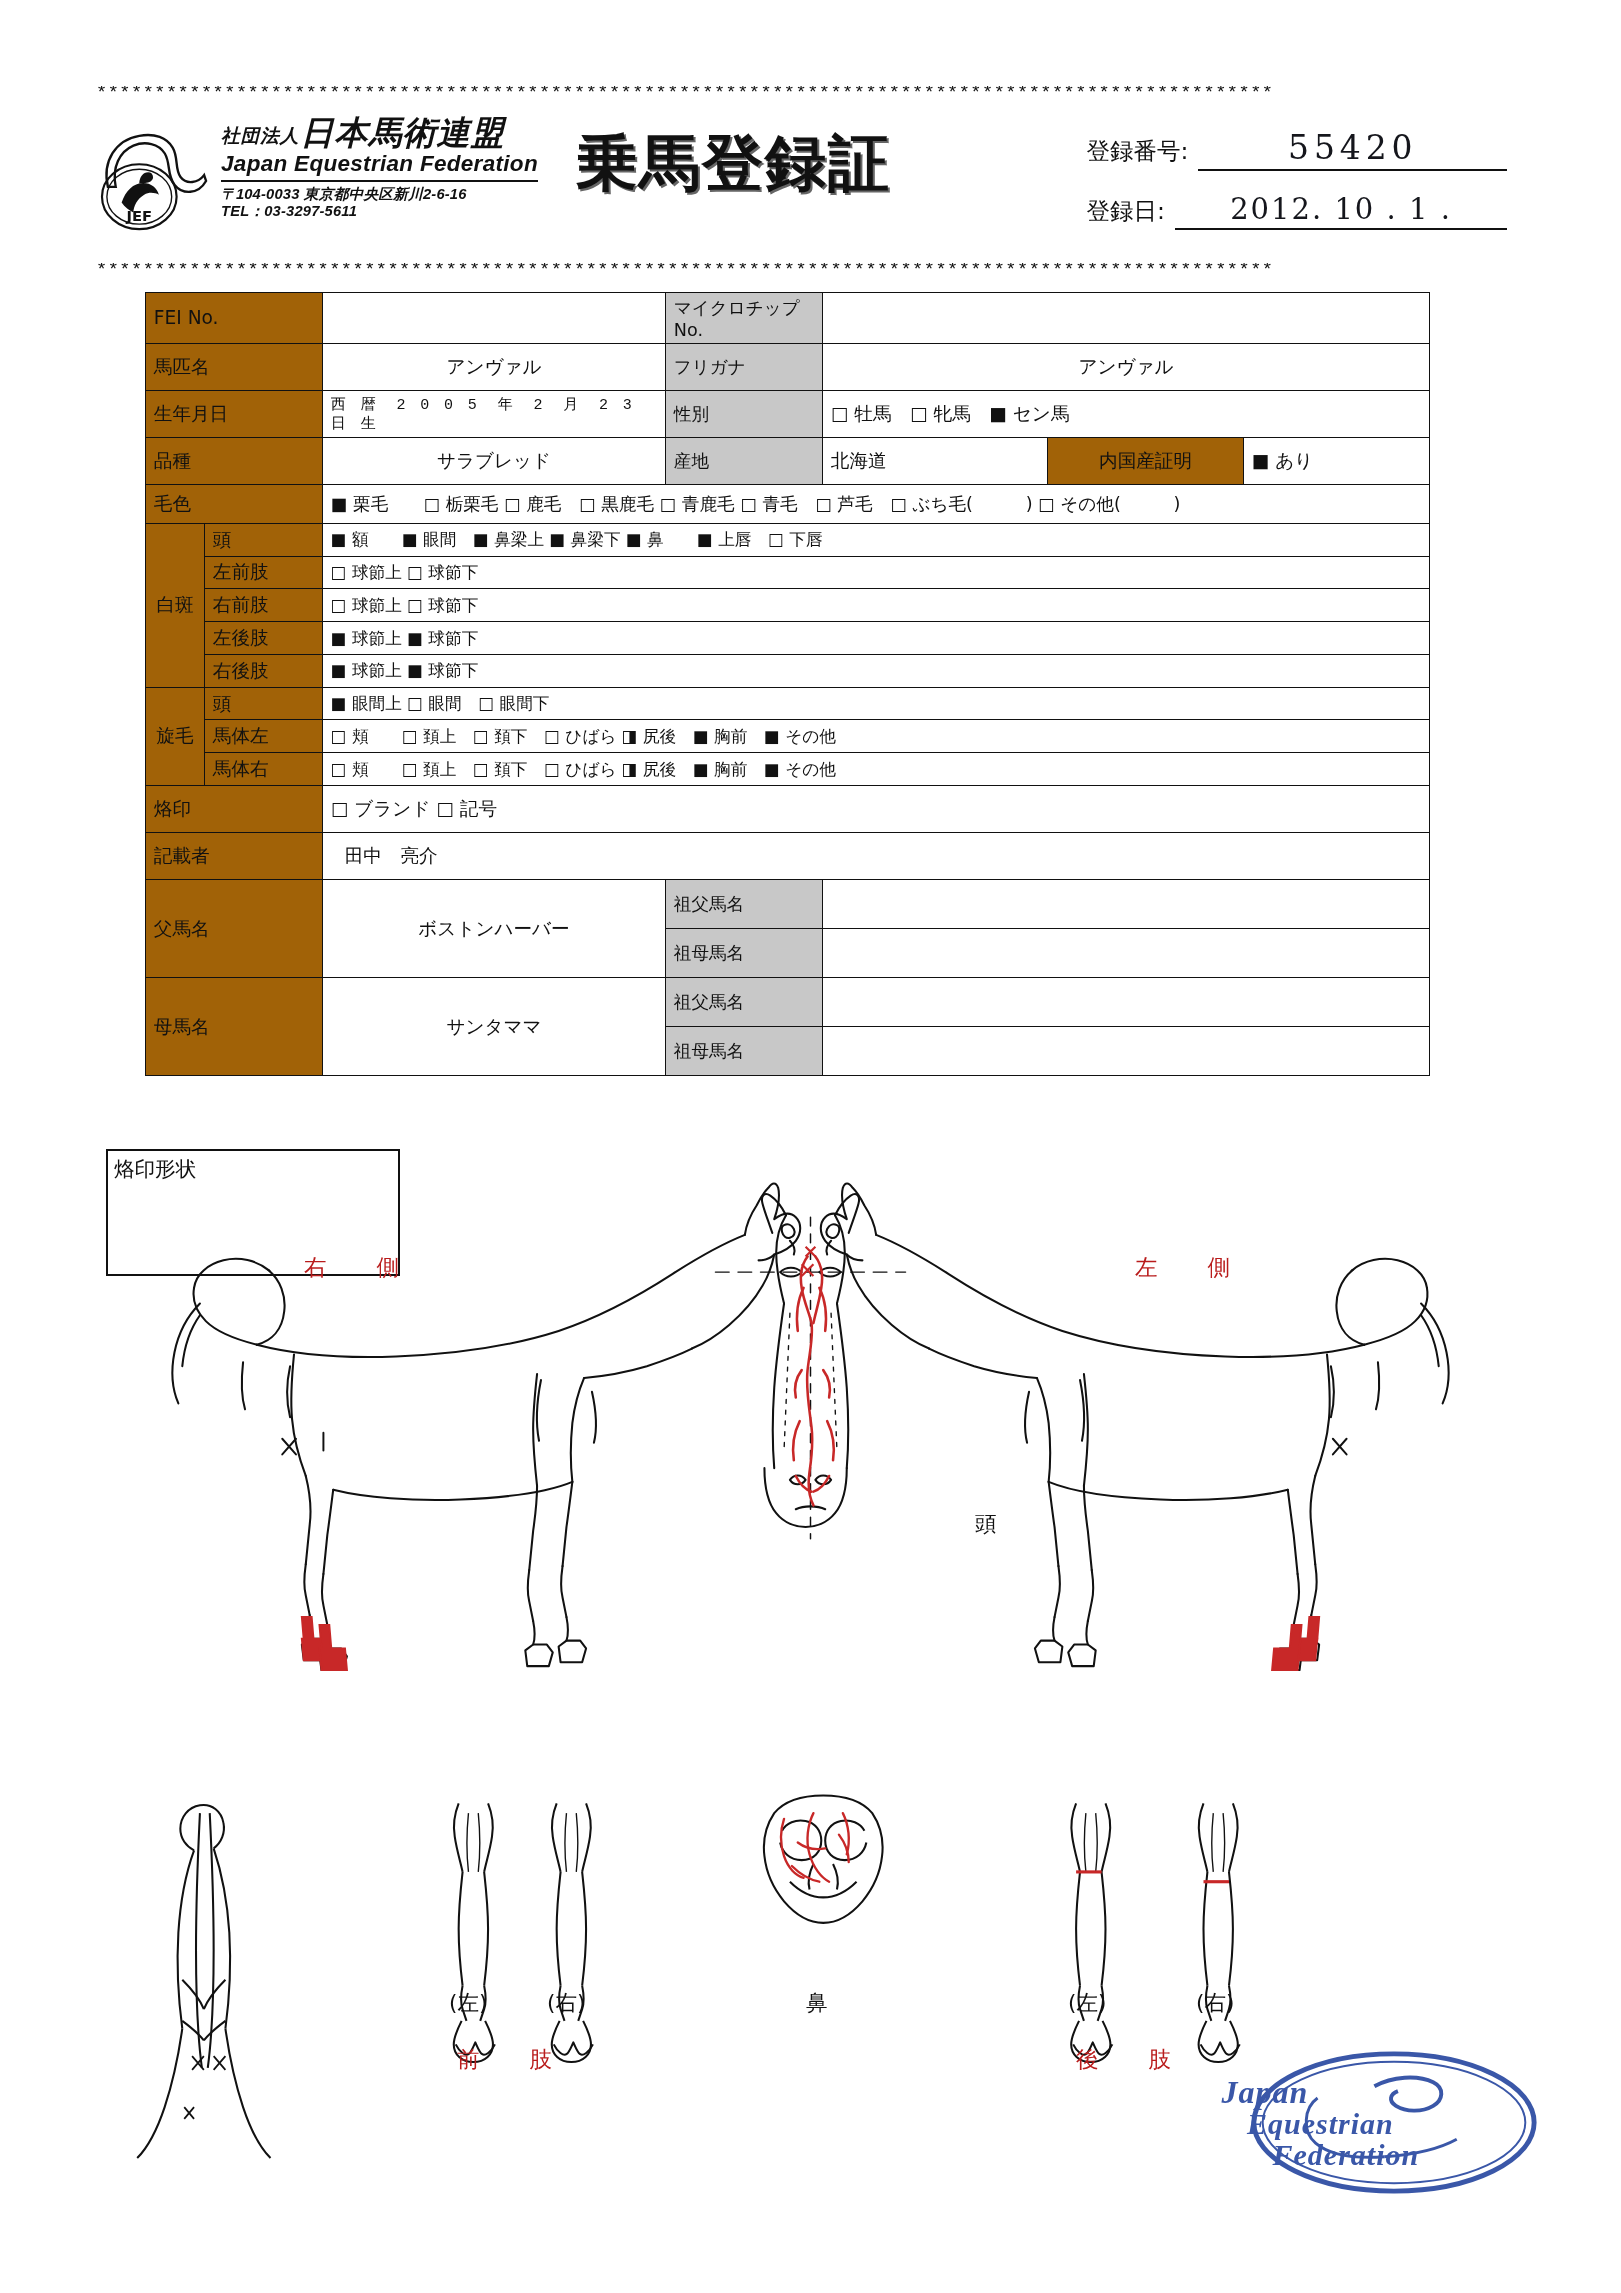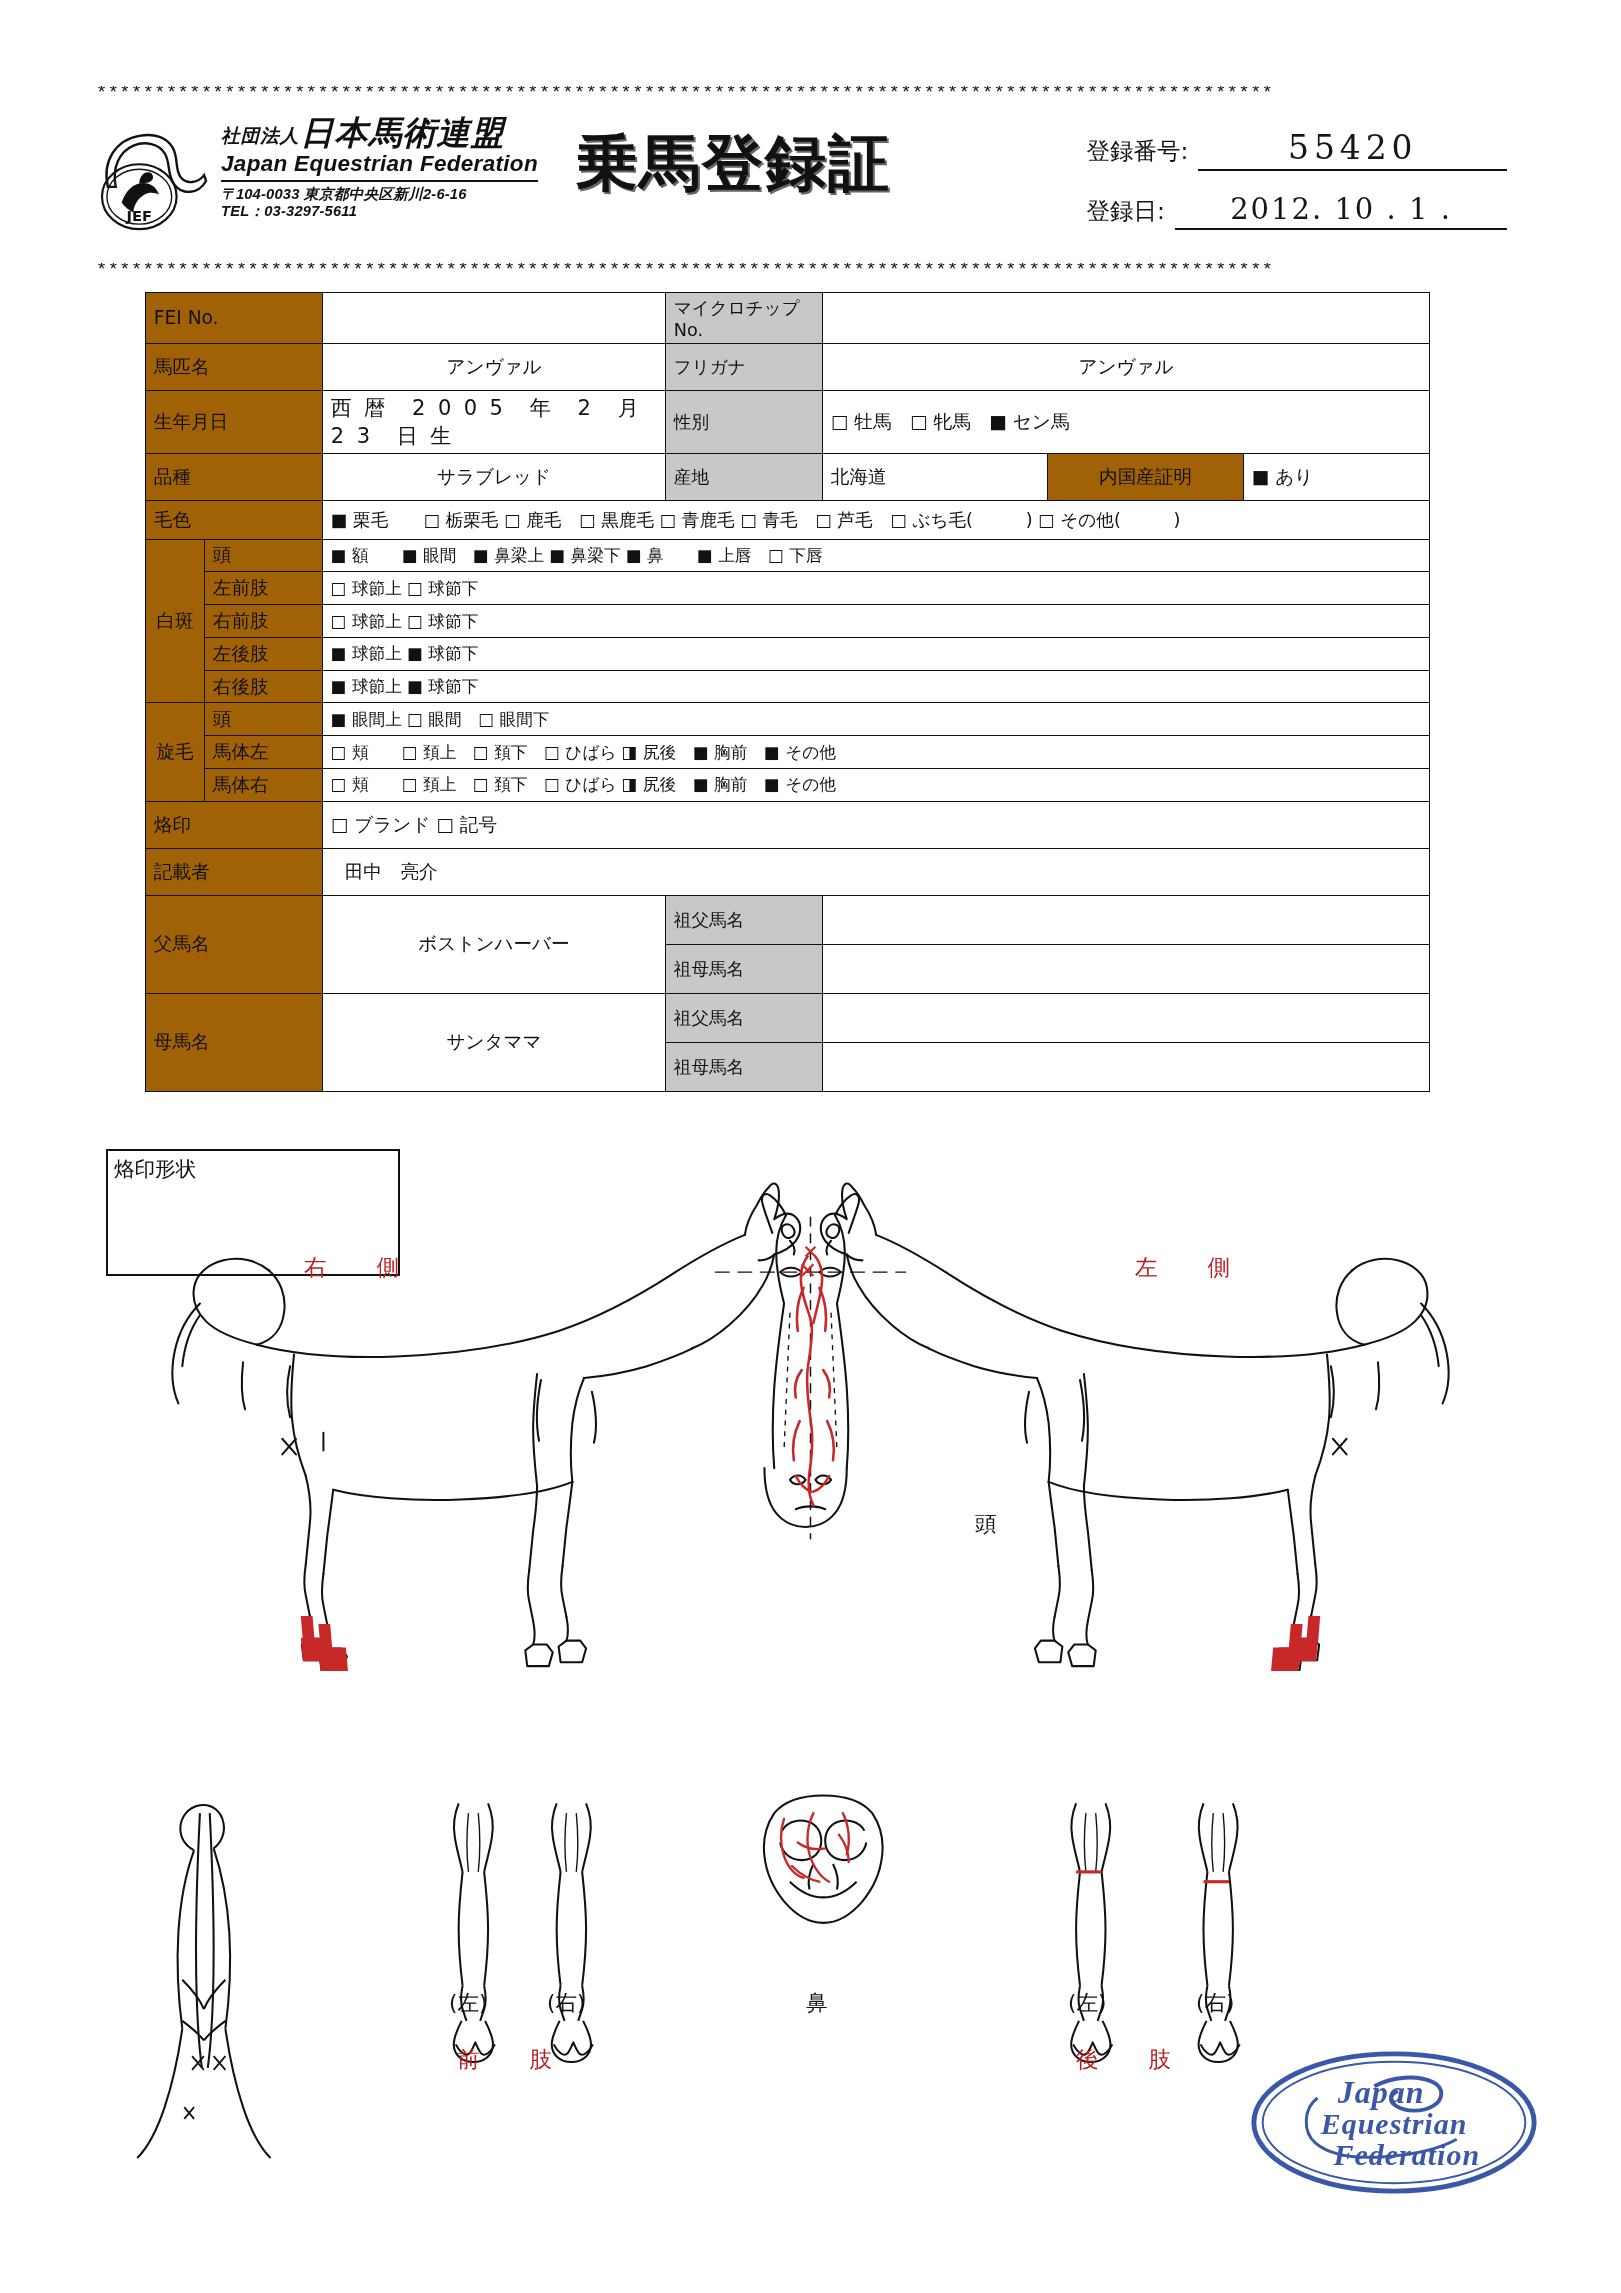--- a/index.html
+++ b/index.html
@@ -79,21 +79,21 @@
   .tbl td { border:1.5px solid #111; padding:2.9px 7.8px; vertical-align:middle; }
   .tbl td.hd { background:#a16207; font-size:18.6px; }
   .tbl td.hd2 { background:#c8c8c8; font-size:17.6px; text-align:left; }
   .tbl .ctr { text-align:center;margin-left:48px; }
   .r-tall td { height:47px; }
   .r-mid td { height:39px; }
   .r-thin td { height:29px; font-size:16.7px; }
 
   .chk { white-space:nowrap; }
 
-  .dob { letter-spacing:2.9px; font-size:21px; }
+  .dob { letter-spacing:2.9px; font-size:15px;font-family:Liberation Mono, monospace; }
 
   
   .brand-box {
     position:absolute; left:106px; top:1149px; width:294px; height:127px;
     border:2px solid #111; background:#fff;
   }
   .brand-box .lbl {
     font-family:"DejaVu Sans", sans-serif; font-size:20.6px;
     padding:3.9px 5.9px;
   }
@@ -108,21 +108,21 @@
     position:absolute; font-family:"DejaVu Sans", sans-serif;
     font-size:21.6px; color:#111;
   }
 
   
   .stamp {
     position:absolute; left:1247px; top:2047px; width:294px; height:152px;
   }
   .stamp-txt {
     position:absolute; inset:0;
-    display:flex; flex-direction:column; align-items:center; justify-content:center;
+    display:flex; flex-direction:column; justify-content:center;
     font-family:"Liberation Serif", serif; font-style:italic; font-weight:bold;
     color:#3a57a8; line-height:1.0; pointer-events:none;
   }
   .stamp-txt .l1 { font-size:32px; letter-spacing:1px; margin-left:-25.5px; }
   .stamp-txt .l2 { font-size:30px; letter-spacing:1px; margin-top:1px; }
   .stamp-txt .l3 { font-size:30px; letter-spacing:1px; margin-top:1px; margin-left:25.5px; }
 </style>
 </head>
 <body>
 

